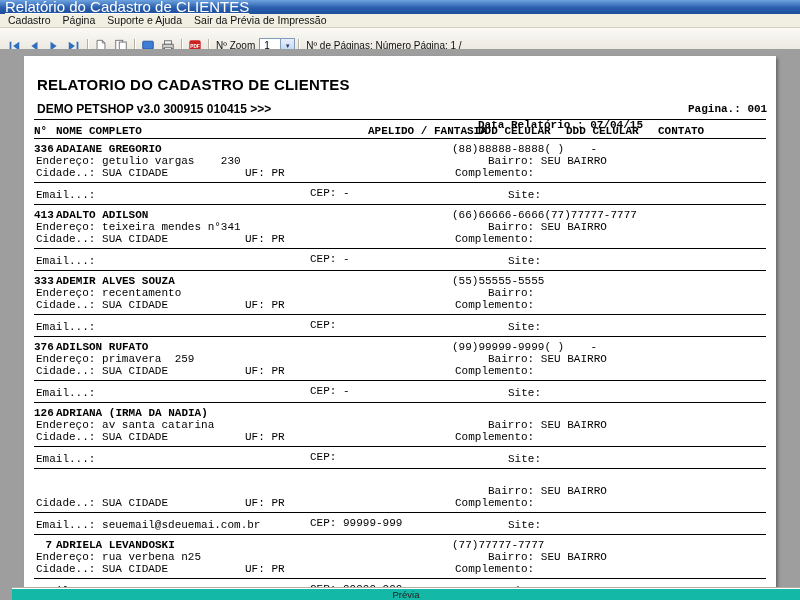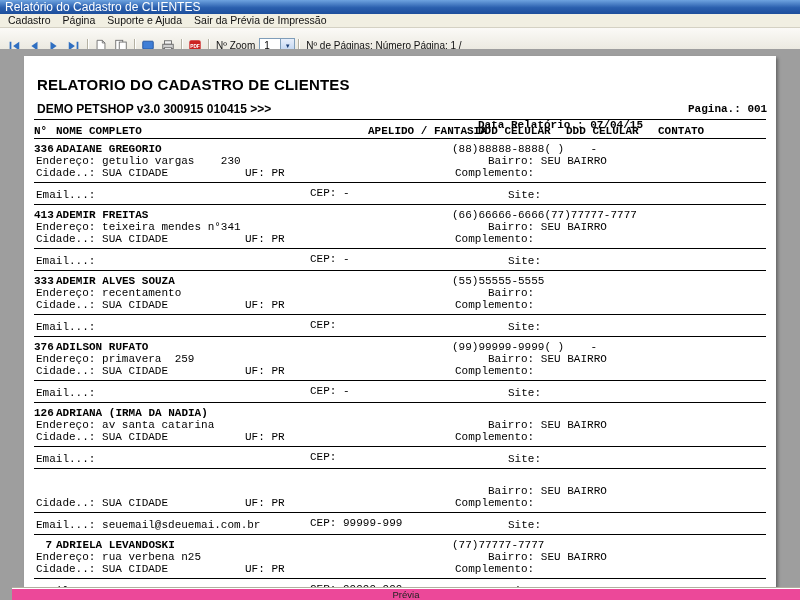--- a/index.html
+++ b/index.html
@@ -8,21 +8,21 @@
     width:800px; height:600px; overflow:hidden; position:relative;
     background:#9e9e9e; font-family:"Liberation Sans", sans-serif;
     -webkit-font-smoothing:antialiased;
   }
 
   
   .titlebar {
     height:14px; background:linear-gradient(#6ea3e0, #2a5fae 55%, #1d4f9c);
     display:flex; align-items:center; padding:0 5px;
   }
-  .title-text { color:#fff; font-size:12px; line-height:14px; }
+  .title-text { color:#fff; font-size:15px; line-height:14px;text-decoration:underline; }
 
   .menubar {
     height:14px; background:#f1efe2; border-bottom:1px solid #d4d1c3;
     display:flex; align-items:center; font-size:10.5px; padding-left:2px; color:#111;
   }
   .menu-item { padding:0 6px; line-height:13px; cursor:default; }
 
   .toolbar {
     height:36px; background:linear-gradient(#fbfaf7, #e2dfd2);
     border-bottom:1px solid #b2af9f; display:flex; align-items:center; padding:0 4px;
@@ -72,21 +72,21 @@
   .g-bai  { left:464px; }
   .g-cid  { left:12px; }
   .g-uf   { left:221px; }
   .g-cep  { left:286px;margin-top:20px; }
   .g-comp { left:431px; }
   .g-mail { left:12px; }
   .g-site { left:484px; }
 
   
   .statusbar {
-    position:absolute; left:12px; right:0; bottom:0; height:12px; background:#ec4899;
+    position:absolute; left:12px; right:0; bottom:0; height:12px; background:#14b8a6;
     border-top:1px solid #fff; box-shadow:0 -1px 0 #b2af9f;
     display:flex; align-items:flex-end; justify-content:center; font-size:9.5px; color:#222;
   }
 </style>
 </head>
 <body>
 
 <div class="titlebar">
   <span class="title-text">Relatório do Cadastro de CLIENTES</span>
 </div>
@@ -183,21 +183,21 @@
   <div class="record">
     <div class="rl l1"><span class="f-num">336</span><span class="f-name">ADAIANE GREGORIO</span><span class="f-phone">(88)88888-8888( )    -</span></div>
     <div class="rl l2"><span class="g-end"><span>Endereço:</span> <span>getulio vargas    230</span></span><span class="g-bai"><span>Bairro:</span> <span>SEU BAIRRO</span></span></div>
     <div class="rl l3"><span class="g-cid"><span>Cidade..:</span> <span>SUA CIDADE</span></span><span class="g-uf"><span>UF:</span> <span>PR</span></span><span class="g-cep"><span>CEP:</span> <span>-</span></span><span class="g-comp"><span>Complemento:</span> <span></span></span></div>
     <div class="rhr rhr-a"></div>
     <div class="rl l4"><span class="g-mail"><span>Email...:</span> <span></span></span><span class="g-site"><span>Site:</span> <span></span></span></div>
     <div class="rhr rhr-b"></div>
   </div>
 
   <div class="record">
-    <div class="rl l1"><span class="f-num">413</span><span class="f-name">ADEMIR FREITAS</span><span class="f-phone">(66)66666-6666(77)77777-7777</span></div>
+    <div class="rl l1"><span class="f-num">413</span><span class="f-name">ADALTO ADILSON</span><span class="f-phone">(66)66666-6666(77)77777-7777</span></div>
     <div class="rl l2"><span class="g-end"><span>Endereço:</span> <span>teixeira mendes n°341</span></span><span class="g-bai"><span>Bairro:</span> <span>SEU BAIRRO</span></span></div>
     <div class="rl l3"><span class="g-cid"><span>Cidade..:</span> <span>SUA CIDADE</span></span><span class="g-uf"><span>UF:</span> <span>PR</span></span><span class="g-cep"><span>CEP:</span> <span>-</span></span><span class="g-comp"><span>Complemento:</span> <span></span></span></div>
     <div class="rhr rhr-a"></div>
     <div class="rl l4"><span class="g-mail"><span>Email...:</span> <span></span></span><span class="g-site"><span>Site:</span> <span></span></span></div>
     <div class="rhr rhr-b"></div>
   </div>
 
   <div class="record">
     <div class="rl l1"><span class="f-num">333</span><span class="f-name">ADEMIR ALVES SOUZA</span><span class="f-phone">(55)55555-5555</span></div>
     <div class="rl l2"><span class="g-end"><span>Endereço:</span> <span>recentamento</span></span><span class="g-bai"><span>Bairro:</span> <span></span></span></div>

